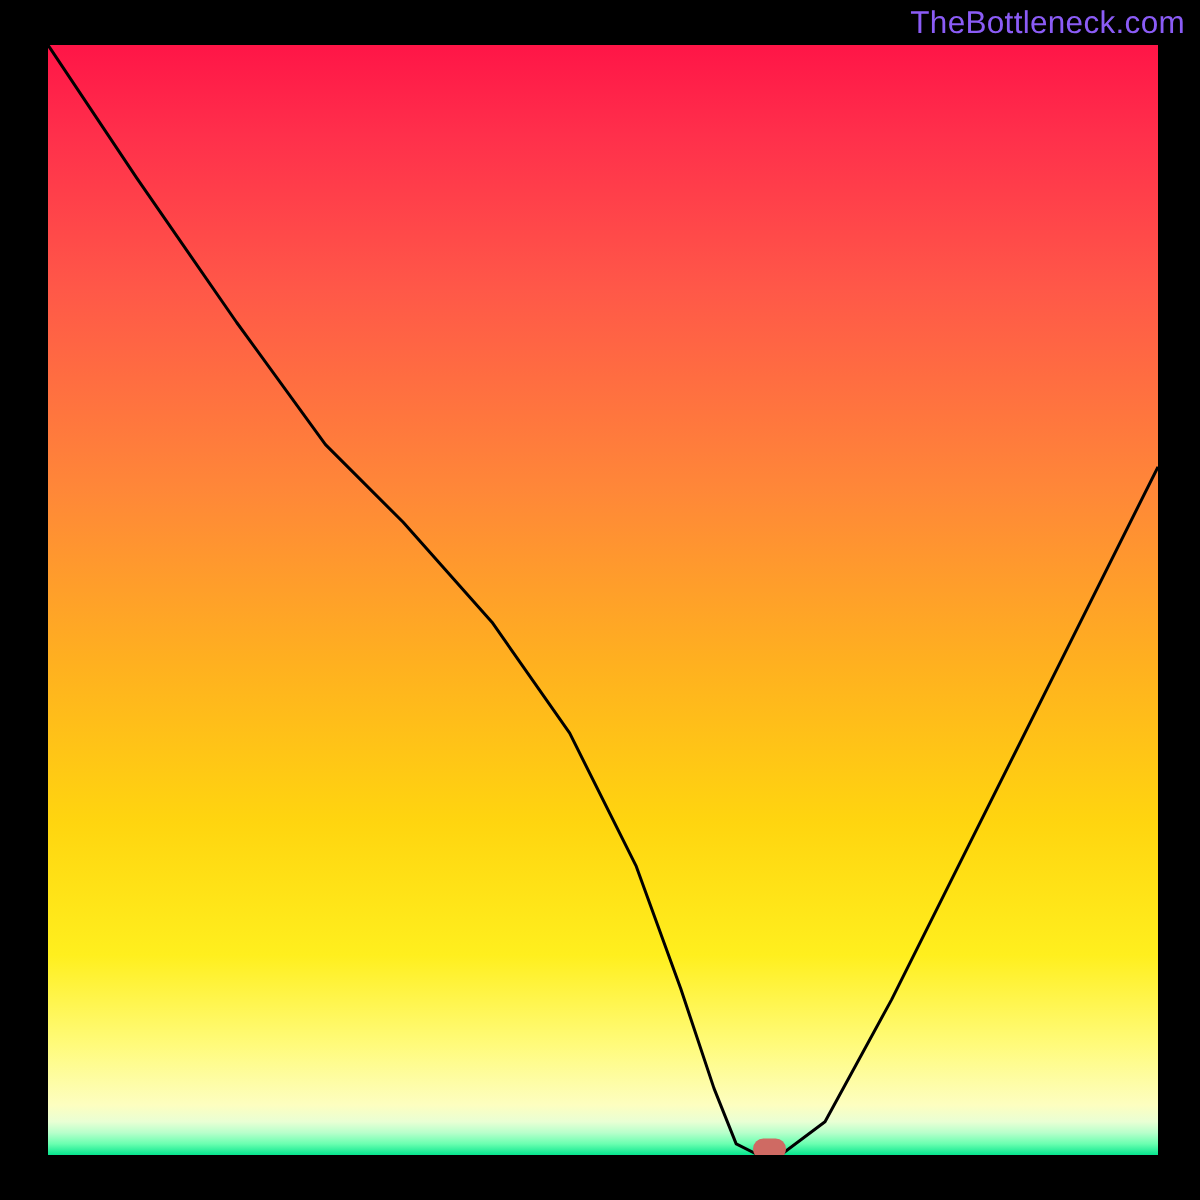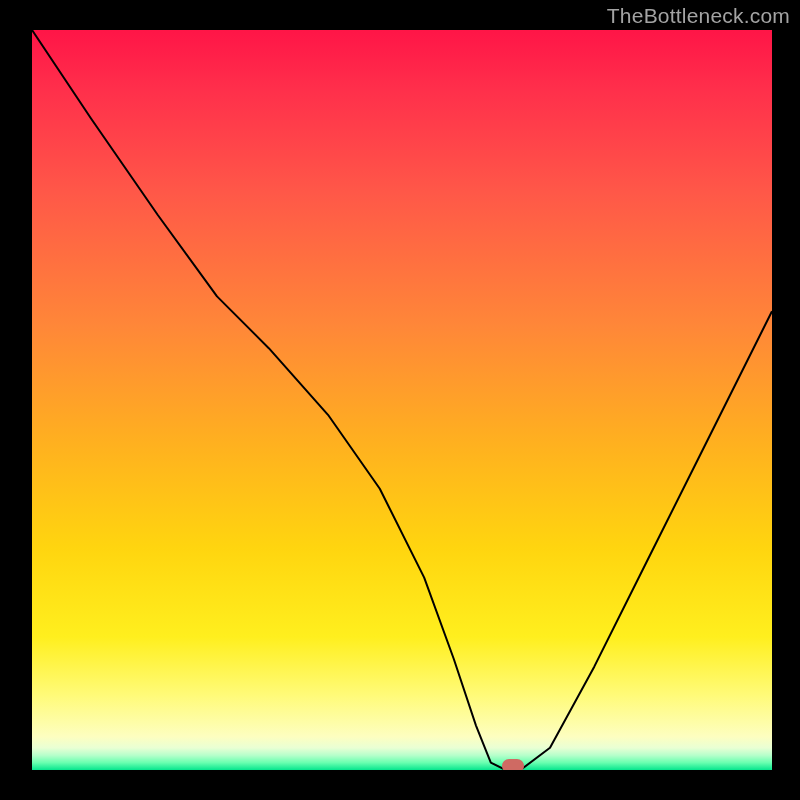--- a/index.html
+++ b/index.html
@@ -14,21 +14,21 @@
   .frame {
     position: relative;
     width: 800px;
     height: 800px;
     background: #000;
   }
   .watermark {
     position: absolute;
     top: 4px;
     right: 10px;
-    color: #a3a3a3;
+    color: #8b5cf6;
     font-size: 21px;
     font-weight: 500;
     letter-spacing: 0.2px;
   }
   .plot-area {
     position: absolute;
     left: 32px;
     top: 30px;
     width: 740px;
     height: 740px;

